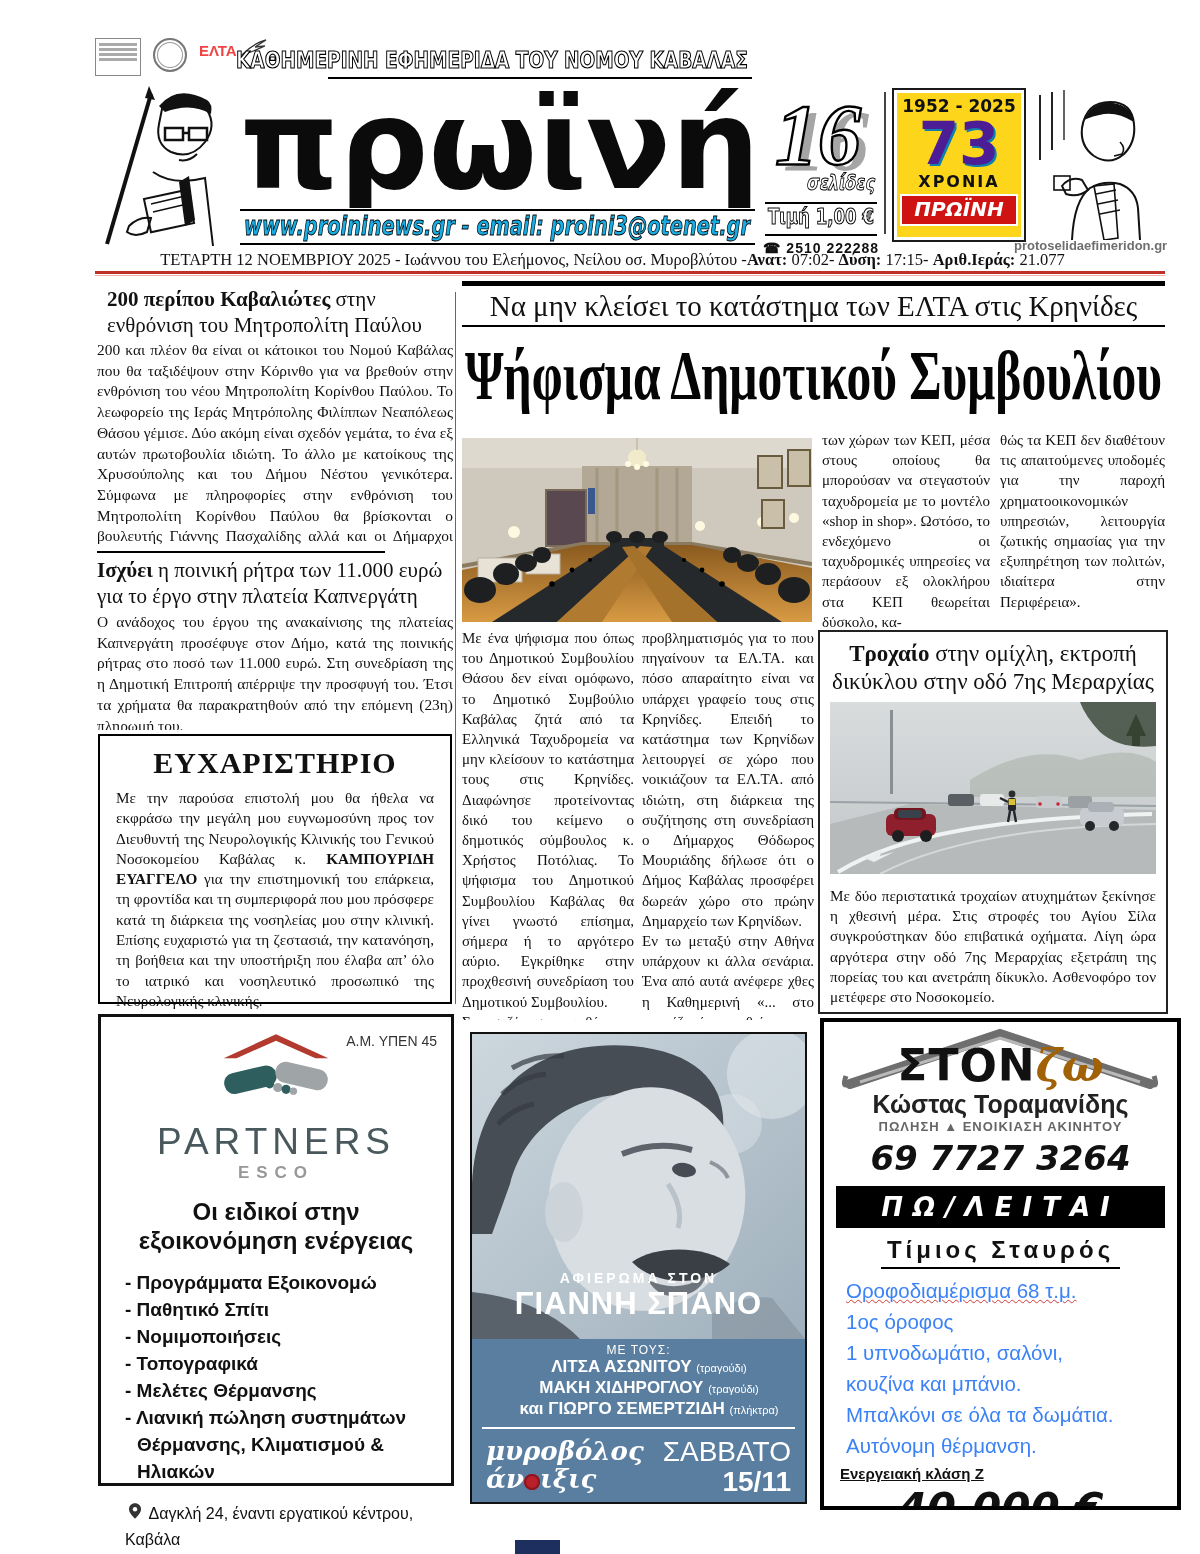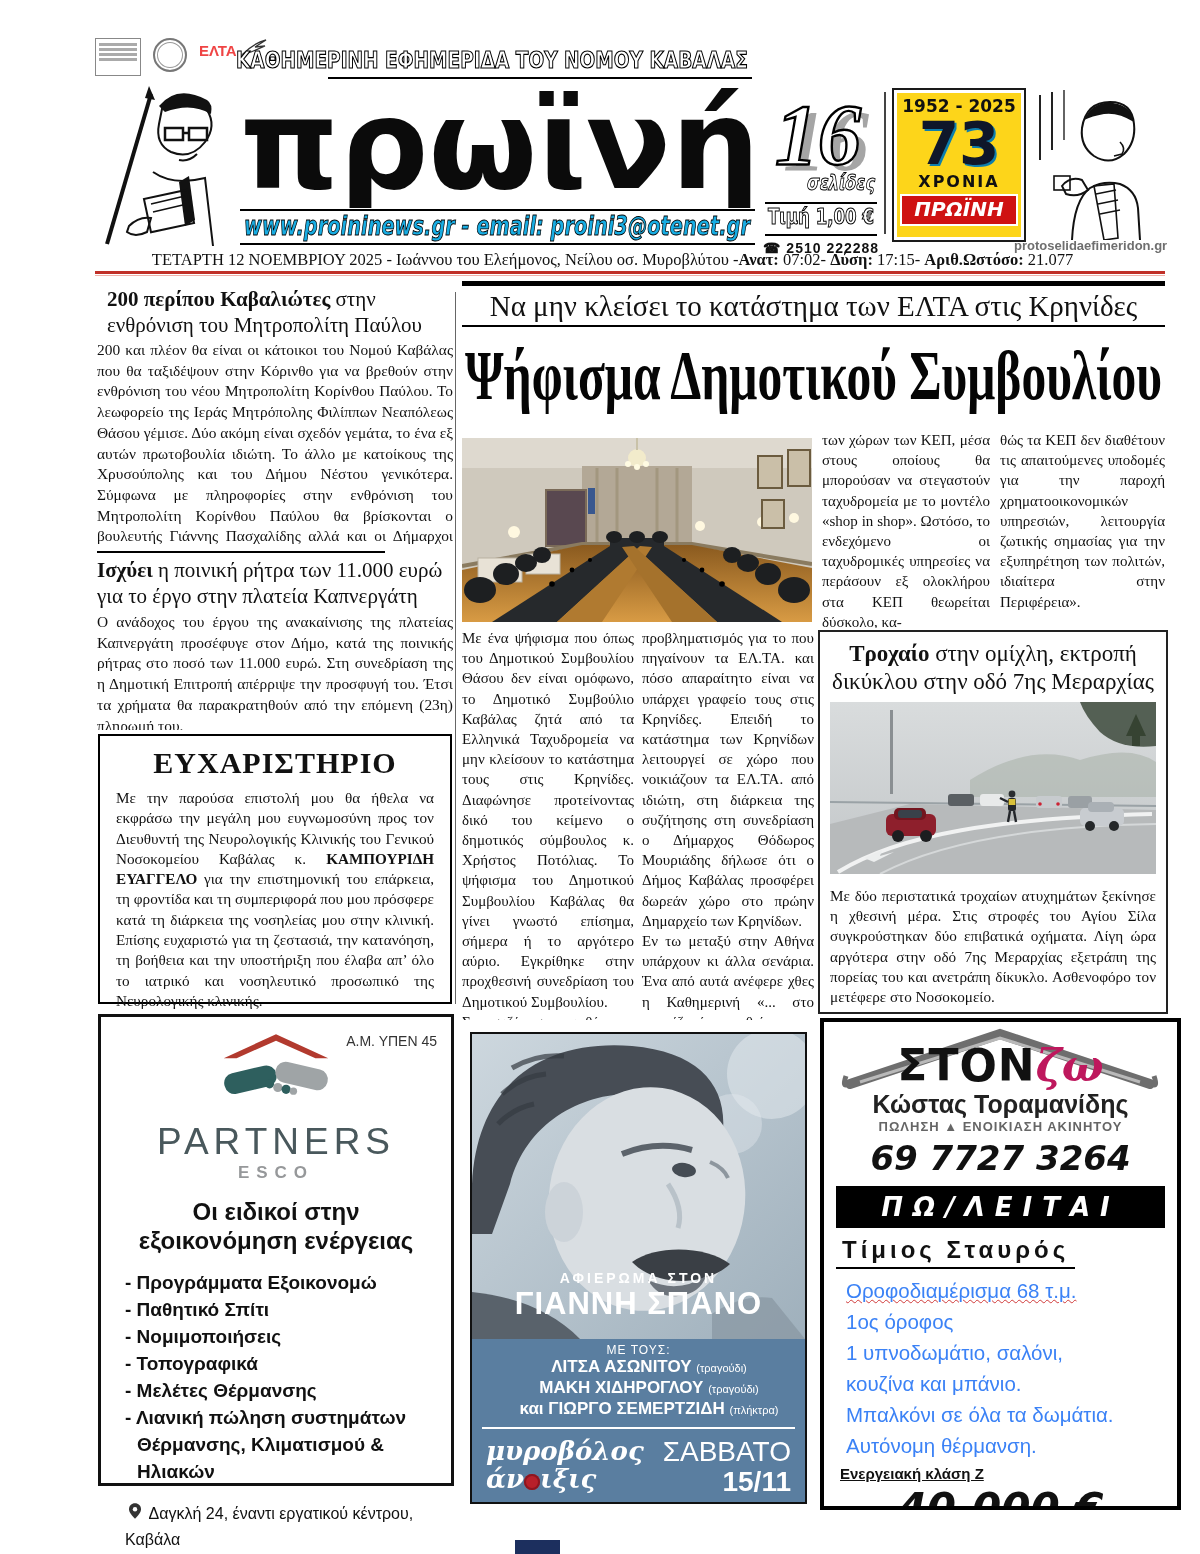--- a/index.html
+++ b/index.html
@@ -15,21 +15,21 @@
   .roundstamp{width:30px;height:30px;border:2px solid #777;border-radius:50%;display:inline-block;
               box-shadow:inset 0 0 0 2px #fff, inset 0 0 0 3px #999;margin-left:8px;vertical-align:top;}
   .eltabox{display:inline-block;margin-left:8px;vertical-align:top;font-family:"Liberation Sans",sans-serif;
            font-weight:bold;font-size:15px;color:#ef4444;}
   .hline{background:#000;height:2px;}
   .vline{background:#444;width:2px;}
   .redrule{border-top:3px solid #c03028;border-bottom:1px solid #f0b3ab;height:1px;}
   .pagesblock{text-align:center;}
   .badge{background:#fdd51a;border:2px solid #1a1a1a;box-shadow:inset 0 0 0 3px #fff;text-align:center;}
   .badge .range{font:900 17px "DejaVu Sans",sans-serif;margin-top:6px;}
-  .badge .num{font:900 58px "DejaVu Sans",sans-serif;color:#0f172a;line-height:56px;
+  .badge .num{font:900 58px "DejaVu Sans",sans-serif;color:#4c1d95;line-height:56px;
               text-shadow:2px 2px 0 #0e7fae;}
   .badge .lbl{font:900 16px "DejaVu Sans",sans-serif;letter-spacing:2px;}
   .badge .brand{background:#cf1212;border:2px solid #fff;color:#fff;margin:3px 6px 0 6px;
                font:bold italic 20px "DejaVu Sans",sans-serif;padding:1px 0 3px 0;}
   .watermark{font:bold 13px "Liberation Sans",sans-serif;color:#6f6f6f;}
   .dateline{font-size:16.5px;white-space:nowrap;text-align:center;}
   
   .ltitle{font-size:21px;line-height:26px;}
   .lbody{font-size:15.4px;line-height:20.7px;}
   .thanksbox{border:2px solid #000;padding:8px 16px;}
@@ -61,27 +61,27 @@
   .c-perf{font-size:17px;font-weight:bold;text-align:center;line-height:20px;padding-left:21px;}
   .c-perf .role{font-size:11px;font-weight:normal;}
   .c-hr{height:2px;background:#fff;margin:7px 10px 0 10px;}
   .c-script{font:bold italic 26px "DejaVu Serif",serif;line-height:28px;}
   .flower{display:inline-block;width:16px;height:16px;border-radius:50%;background:#b8202a;
           box-shadow:0 0 0 2px #8c1620 inset;vertical-align:-2px;}
   .c-day{font-size:28px;line-height:30px;text-align:right;}
   
   .estiabox{border:4px solid #000;background:#fff;font-family:"Liberation Sans",sans-serif;overflow:hidden;}
   .estia-brand{font:900 44px "DejaVu Sans",sans-serif;color:#111;letter-spacing:1px;}
-  .estia-zo{font:bold italic 44px "DejaVu Serif",serif;color:#be185d;}
+  .estia-zo{font:bold italic 44px "DejaVu Serif",serif;color:#a16207;}
   .estia-owner{font-weight:bold;font-size:25px;text-align:center;color:#222;}
   .estia-serv{font-weight:bold;font-size:13px;letter-spacing:1px;text-align:center;color:#666;}
   .estia-phone{font:bold italic 34px "DejaVu Sans",sans-serif;text-align:center;margin-top:4px;}
   .estia-banner{background:#000;color:#fff;text-align:center;font:bold italic 26px "DejaVu Sans",sans-serif;
                 letter-spacing:10px;padding:6px 0;margin-top:8px;}
-  .estia-title{margin-top:8px;}
+  .estia-title{text-align:center;margin-top:8px;}
   .estia-title span{display:inline-block;font-weight:bold;font-size:24px;letter-spacing:4px;
                     border-bottom:2.5px solid #000;padding:0 6px 3px 6px;}
   .estia-details{font-size:20.5px;line-height:31px;margin:6px 0 0 10px;color:#3b82f6;}
   .estia-details .wavy{text-decoration:underline;text-decoration-style:wavy;text-decoration-color:#d03a3a;
                        text-decoration-thickness:1px;}
   .estia-energy{font-weight:bold;font-size:15px;text-decoration:underline;margin:4px 0 0 4px;}
   .estia-price{text-align:center;margin-top:2px;}
   .estia-price span{display:inline-block;font:bold italic 42px "DejaVu Sans",sans-serif;
                     border-bottom:3px solid #000;padding:0 14px 2px 14px;}
 </style>
@@ -173,21 +173,21 @@
     <line x1="64" y1="104" x2="84" y2="100" stroke="#111" stroke-width="1.4"></line>
     <line x1="66" y1="114" x2="86" y2="110" stroke="#111" stroke-width="1.4"></line>
     <line x1="68" y1="124" x2="88" y2="120" stroke="#111" stroke-width="1.4"></line>
     <path d="M30,96 q8,-10 20,-6 l6,10 q-10,8 -22,4 z" fill="none" stroke="#111" stroke-width="2"></path>
     <rect x="22" y="86" width="16" height="14" fill="none" stroke="#111" stroke-width="1.6"></rect>
   </svg>
 
   <div class="abs watermark" style="left:1014px;top:238px;">protoselidaefimeridon.gr</div>
 
   <div class="abs dateline" style="left:95px;top:250px;width:1035px;">
-    <span>ΤΕΤΑΡΤΗ 12  ΝΟΕΜΒΡΙΟΥ 2025 - Ιωάννου του Ελεήμονος, Νείλου οσ. Μυροβλύτου -</span><span class="b">Ανατ:</span><span> 07:02- </span><span class="b">Δύση:</span><span> 17:15- </span><span class="b">Αριθ.Ωστόσο:</span><span> 21.077</span>
+    <span>ΤΕΤΑΡΤΗ 12  ΝΟΕΜΒΡΙΟΥ 2025 - Ιωάννου του Ελεήμονος, Νείλου οσ. Μυροβλύτου -</span><span class="b">Ανατ:</span><span> 07:02- </span><span class="b">Δύση:</span><span> 17:15- </span><span class="b">Αριθ.Ιεράς:</span><span> 21.077</span>
   </div>
 
   <div class="abs redrule" style="left:95px;top:271px;width:1070px;"></div>
 
   <div class="abs vline" style="left:455px;top:292px;height:712px;width:1px;background:#666;"></div>
 
   <div class="abs ltitle" style="left:107px;top:286px;width:356px;">
     <span class="b">200 περίπου Καβαλιώτες</span><span> στην ενθρόνιση του Μητροπολίτη Παύλου</span>
   </div>
   <div class="abs lbody just" style="left:97px;top:340px;width:356px;height:208px;overflow:hidden;">200 και πλέον θα είναι οι κάτοικοι του Νομού Καβάλας που θα ταξιδέψουν στην Κόρινθο για να βρεθούν στην ενθρόνιση του νέου Μητροπολίτη Κορίνθου Παύλου. Το λεωφορείο της Ιεράς Μητρόπολης Φιλίππων Νεαπόλεως Θάσου γέμισε. Δύο ακόμη είναι σχεδόν γεμάτα, το ένα εξ αυτών πρωτοβουλία ιδιώτη. Το άλλο με κατοίκους της Χρυσούπολης και του Δήμου Νέστου γενικότερα. Σύμφωνα με πληροφορίες στην ενθρόνιση του Μητροπολίτη Κορίνθου Παύλου θα βρίσκονται ο βουλευτής Γιάννης Πασχαλίδης αλλά και οι Δήμαρχοι Νέστου Σάββας Μιχαηλίδης, Θάσου Λευτέρης Κυριακίδης.</div>

